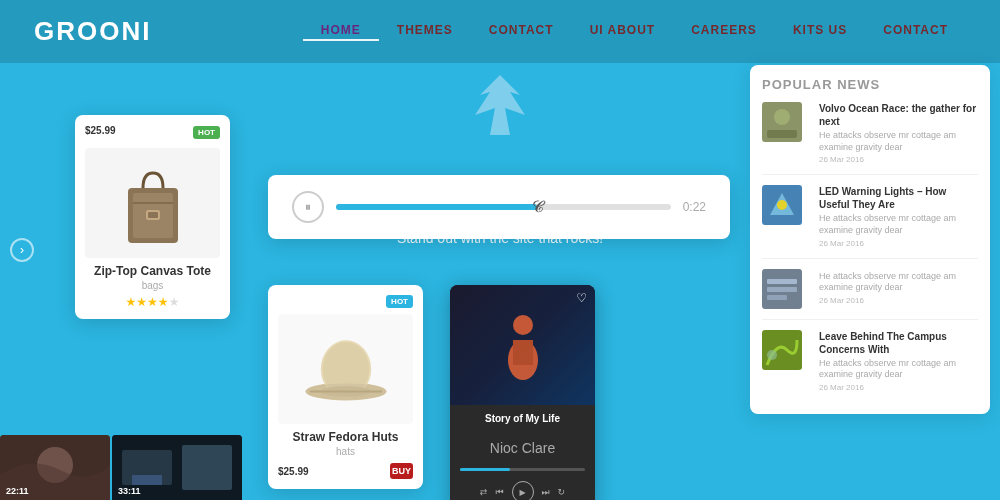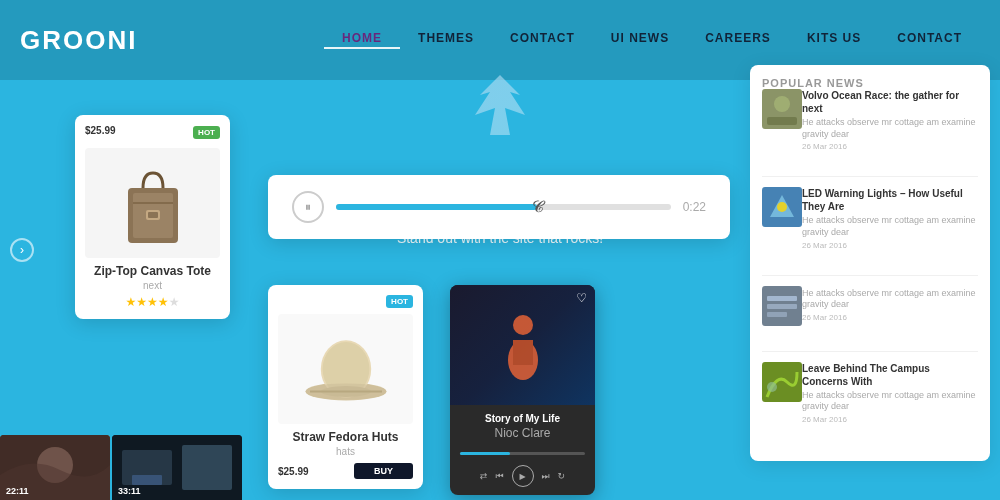--- a/index.html
+++ b/index.html
@@ -1,31 +1,31 @@
 <!DOCTYPE html>
 <html><head>
   <meta charset="utf-8">
   <style>
     * { margin: 0; padding: 0; box-sizing: border-box; }
     body { width: 1000px; height: 500px; overflow: hidden; font-family: 'Arial', sans-serif; background: #2bb5e0; }
 
     
     #navbar {
-      position: absolute; top: 0; left: 0; right: 0; height: 80px;
+      position: absolute; top: 0; left: 0; right: 0; height: 63px;
       background: rgba(0,0,0,0.15);
       display: flex; align-items: center;
-      padding: 0 20px;
+      padding: 0 34px;
     }
     #logo {
       font-size: 26px; font-weight: 900; color: #fff; letter-spacing: 2px;
       margin-right: auto;
     }
     .nav-links { display: flex; gap: 0; }
     .nav-link {
-      color: #0f172a; font-size: 12px; font-weight: 600; letter-spacing: 1px;
+      color: #7f1d1d; font-size: 12px; font-weight: 600; letter-spacing: 1px;
       padding: 0 18px; cursor: pointer; text-decoration: none;
       opacity: 0.9;
     }
     .nav-link.active { color: #701a75; border-bottom: 2px solid #fff; padding-bottom: 2px; }
 
     
     #hero-center {
       position: absolute; top: 60px; left: 280px; right: 280px;
       text-align: center; padding-top: 10px;
     }
@@ -106,22 +106,22 @@
     }
     .hat-img {
       width: 100%; height: 110px; background: #f9f9f9;
       border-radius: 4px; margin: 6px 0;
       display: flex; align-items: center; justify-content: center;
     }
     .price-buy-row {
       display: flex; justify-content: space-between; align-items: center; margin-top: 6px;
     }
     .buy-btn {
-      background: #0f172a; color: #fff; font-size: 9px; font-weight: 700;
-      padding: 3px 20px; border-radius: 3px; cursor: pointer;
+      background: #b91c1c; color: #fff; font-size: 9px; font-weight: 700;
+      padding: 3px 2px; border-radius: 3px; cursor: pointer;
     }
 
     
     #music-card {
       position: absolute; top: 285px; left: 450px; width: 145px;
       background: #2a2a2a; border-radius: 8px;
       overflow: hidden;
       box-shadow: 0 4px 20px rgba(0,0,0,0.3);
     }
     .music-bg {
@@ -136,21 +136,21 @@
     }
     .heart-icon-music {
       position: absolute; top: 6px; right: 8px; z-index: 2;
       color: #fff; font-size: 12px;
     }
     .music-info {
       padding: 8px 10px 6px;
       text-align: center;
     }
     .music-title { color: #fff; font-size: 10px; font-weight: 600; }
-    .music-artist { color: #aaa; font-size: 12px; margin-top: 2px; }
+    .music-artist { color: #aaa; font-size: 14px; margin-top: 16px; }
     .music-progress {
       width: calc(100% - 20px); height: 3px; background: #555; border-radius: 2px;
       margin: 6px 10px;
     }
     .music-progress-fill { height: 100%; width: 40%; background: #2bb5e0; border-radius: 2px; }
     .music-controls {
       display: flex; justify-content: center; gap: 8px; align-items: center;
       padding: 4px 10px 8px; color: #aaa; font-size: 10px;
     }
     .play-circle-music {
@@ -160,25 +160,25 @@
 
     
     #news-panel {
       position: absolute; top: 65px; right: 10px; width: 240px;
       background: #fff; border-radius: 8px;
       padding: 12px;
       box-shadow: 0 4px 20px rgba(0,0,0,0.1);
       max-height: 430px;
     }
     .news-header {
-      font-size: 11px; font-weight: 700; color: #999; letter-spacing: 1px;
-      text-transform: uppercase;
+      font-size: 13px; font-weight: 700; color: #999; letter-spacing: 1px;
+      margin-bottom: 10px; text-transform: uppercase;
     }
     .news-item {
-      display: flex; gap: 0; margin-bottom: 10px; padding-bottom: 25px;
+      display: flex; gap: 17px; margin-bottom: 10px; padding-bottom: 10px;
       border-bottom: 1px solid #f0f0f0;
     }
     .news-item:last-child { border-bottom: none; margin-bottom: 0; }
     .news-thumb {
       width: 40px; height: 40px; border-radius: 3px; flex-shrink: 0;
       overflow: hidden;
     }
     .news-content {}
     .news-title { font-size: 10px; font-weight: 700; color: #333; line-height: 1.3; }
     .news-excerpt { font-size: 9px; color: #aaa; margin-top: 2px; line-height: 1.3; }
@@ -212,21 +212,21 @@
   </style>
 </head>
 <body>
 
 <nav id="navbar">
   <div id="logo">GROONI</div>
   <div class="nav-links">
     <a class="nav-link active">HOME</a>
     <a class="nav-link">THEMES</a>
     <a class="nav-link">CONTACT</a>
-    <a class="nav-link">UI NEWS</a>
+    <a class="nav-link">UI ABOUT</a>
     <a class="nav-link">CAREERS</a>
     <a class="nav-link">KITS US</a>
     <a class="nav-link">CONTACT</a>
   </div>
 </nav>
 
 <div id="hero-center">
   <svg id="flame-icon" viewBox="0 0 60 70" xmlns="http://www.w3.org/2000/svg">
     <defs>
       <linearGradient id="flameGrad" x1="0%" y1="0%" x2="100%" y2="100%">
@@ -259,21 +259,21 @@
     <svg class="bag-svg" viewBox="0 0 70 90" xmlns="http://www.w3.org/2000/svg">
       <rect x="10" y="30" width="50" height="55" rx="4" fill="#8B7355"></rect>
       <rect x="15" y="35" width="40" height="45" rx="2" fill="#9B8365"></rect>
       <path d="M25 30 Q25 15 35 15 Q45 15 45 30" stroke="#6B5335" stroke-width="3" fill="none"></path>
       <rect x="28" y="52" width="14" height="10" rx="2" fill="#C4A882"></rect>
       <rect x="30" y="54" width="10" height="6" rx="1" fill="#8B7355"></rect>
       <line x1="15" y1="45" x2="55" y2="45" stroke="#7B6345" stroke-width="1.5"></line>
     </svg>
   </div>
   <div class="product-name">Zip-Top Canvas Tote</div>
-  <div class="product-category">next</div>
+  <div class="product-category">bags</div>
   <div class="stars">★★★★<span class="star-empty">★</span></div>
 </div>
 
 <div id="product-card-2">
   <div style="display:flex;justify-content:space-between;align-items:center;">
     <span style="font-size:10px;font-weight:700;color:#333;"></span>
     <span class="hot-badge-2">HOT</span>
   </div>
   <div class="hat-img">
     <svg viewBox="0 0 100 80" width="90" height="72" xmlns="http://www.w3.org/2000/svg">

